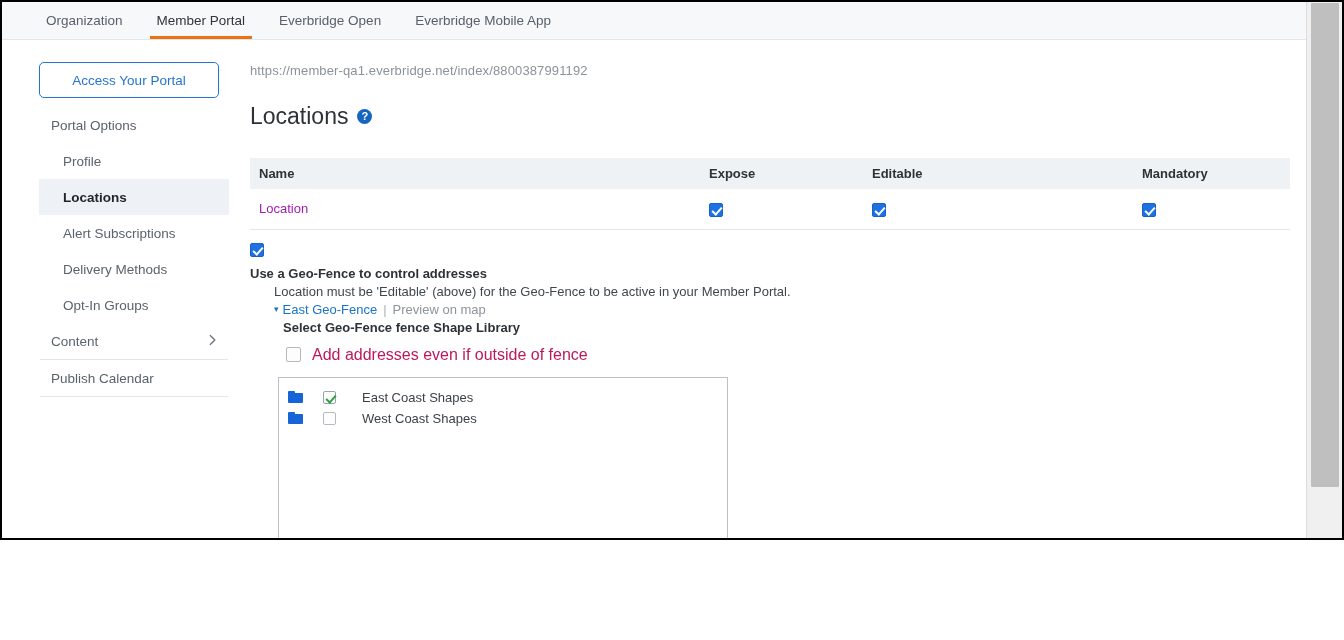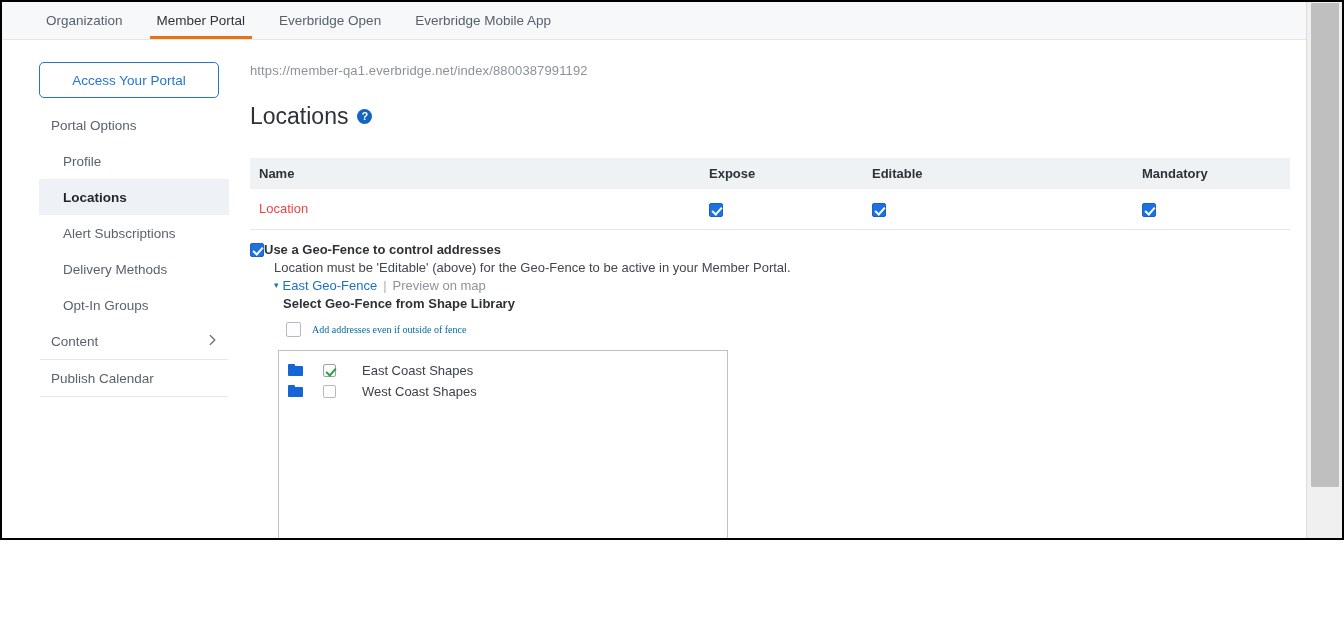--- a/index.html
+++ b/index.html
@@ -142,21 +142,21 @@
     font-size: 13px;
     color: #2d3237;
     font-weight: bold;
     height: 31px;
     padding: 0 0 0 9px;
     border: none;
   }
   table.loc-table tbody td {
     height: 40px;
     font-size: 13px;
-    color: #ef4444;
+    color: #a21caf;
     padding: 0 0 0 9px;
     border-bottom: 1px solid #e4e7ea;
   }
   .col-name  { width: 450px; }
   .col-exp   { width: 163px; }
   .col-edit  { width: 270px; }
   .col-mand  { width: 157px; }
 
   
   .cb {
@@ -195,20 +195,22 @@
     width: 4px; height: 8px;
     border: solid #2e9e43;
     border-width: 0 2px 2px 0;
     transform: rotate(42deg);
   }
 
   
   .geo-block { margin-top: 13px; }
   .geo-row1 {
     display: flex; align-items: flex-start;
+    gap: 10px;
+    flex-direction: column;
   }
   .geo-label {
     font-size: 13px;
     font-weight: bold;
     color: #2d3237;
     line-height: 15px;
     margin-top: -1px;
   }
   .geo-note {
     font-size: 13px;
@@ -239,21 +241,21 @@
     font-weight: bold;
     color: #2d3237;
   }
   .outside-row {
     margin-left: 36px;
     margin-top: 11px;
     display: flex; align-items: center;
     gap: 11px;
   }
   .outside-row .cb { width: 15px; height: 15px; }
-  .outside-label { font-size: 10px; color: #0369a1; font-family: Liberation Serif, serif; }
+  .outside-label { font-size: 16px; color: #be185d; }
 
   
   .tree-box {
     margin-left: 28px;
     margin-top: 13px;
     width: 450px; height: 270px;
     border: 1px solid #b9c2cb;
     background: #ffffff;
     padding: 9px 0 0 9px;
   }
@@ -430,21 +432,21 @@
 
         <div class="geo-note">Location must be 'Editable' (above) for the Geo-Fence to be active in your Member Portal.</div>
 
         <div class="geo-links">
           <span class="caret">▾</span>
           <span class="link-blue">East Geo-Fence</span>
           <span class="sep">|</span>
           <span class="link-gray">Preview on map</span>
         </div>
 
-        <div class="geo-sub">Select Geo-Fence from Shape Library</div>
+        <div class="geo-sub">Select Geo-Fence fence Shape Library</div>
 
         <div class="outside-row">
           <span class="cb unchecked"></span>
           <span class="outside-label">Add addresses even if outside of fence</span>
         </div>
 
         <div class="tree-box">
           <div class="tree-row">
             <span class="folder-icon"></span>
             <span class="cb green"></span>

